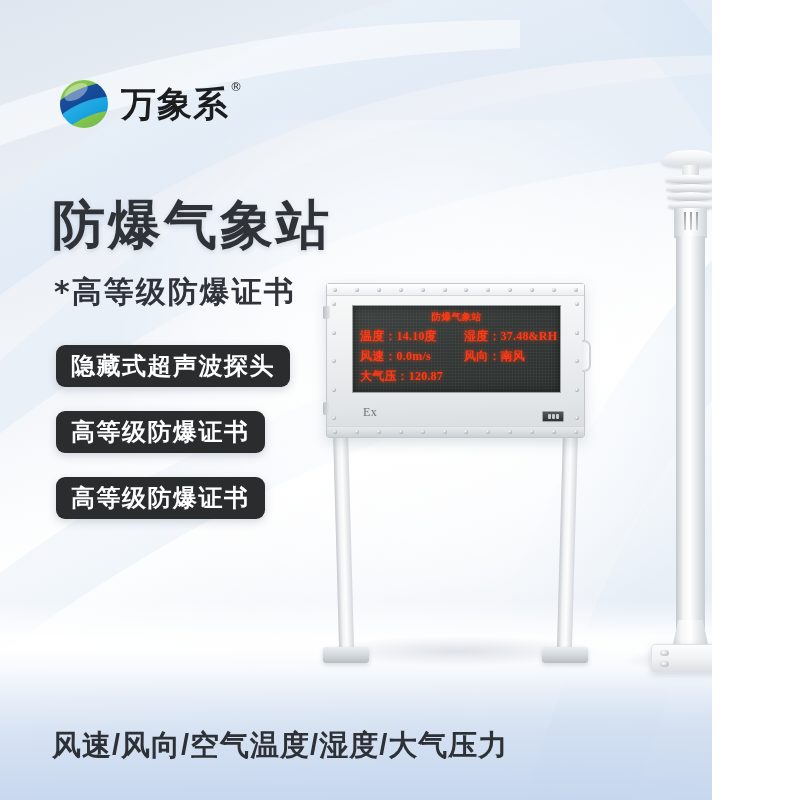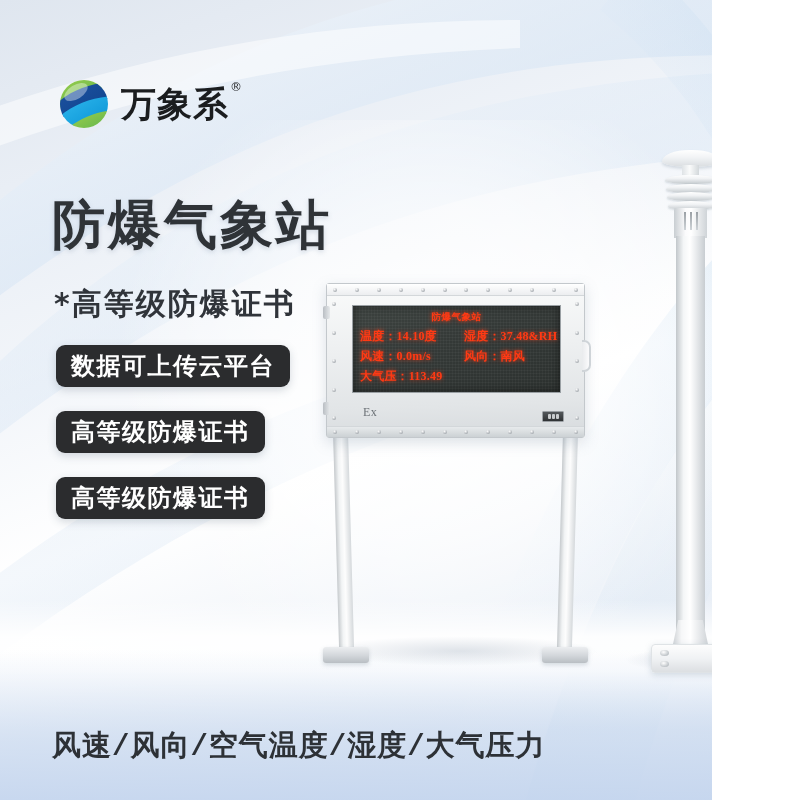--- a/index.html
+++ b/index.html
@@ -52,21 +52,21 @@
 
   
   .headline {
     position: absolute; left: 52px; top: 196px;
     font-size: 53px; font-weight: 700; color: #2f3337;
     letter-spacing: 3px; line-height: 1.1;
     font-family: "DejaVu Sans", "Liberation Sans", sans-serif;
     text-shadow: 0 2px 5px rgba(120,138,160,0.28);
   }
   .subline {
-    position: absolute; left: 54px; top: 287px;
+    position: absolute; left: 54px; top: 275px;
     font-size: 30px; font-weight: 700; color: #30343a;
     letter-spacing: 2px; line-height: 1.1;
     font-family: "DejaVu Sans", "Liberation Sans", sans-serif;
   }
 
   
   .pill-stack { position: absolute; left: 56px; top: 345px; display: flex; flex-direction: column; gap: 24px; }
   .pill {
     display: inline-flex; align-items: center; justify-content: center;
     align-self: flex-start;
@@ -76,21 +76,21 @@
     color: #ffffff; font-size: 24px; font-weight: 700; letter-spacing: 1.5px;
     font-family: "DejaVu Sans", "Liberation Sans", sans-serif;
     box-shadow: 0 3px 8px rgba(70,85,105,0.22);
   }
 
   
   .tagline {
     position: absolute; left: 52px; top: 726px;
     font-size: 29px; font-weight: 700; color: #2d3136;
     letter-spacing: 1px;
-    font-family: Liberation Mono, monospace;
+    font-family: Liberation Sans, sans-serif;
   }
 
   
   .cabinet-unit { position: absolute; left: 318px; top: 283px; width: 275px; height: 380px; }
 
   .leg {
     position: absolute; top: 140px; width: 15px; height: 232px;
     background: linear-gradient(90deg, #c6cacd 0%, #f2f4f5 30%, #fdfdfd 55%, #d5d9dc 100%);
     border-radius: 2px;
   }
@@ -338,21 +338,21 @@
     <span class="logo-word">
       <span>万象系</span>
       <span class="logo-reg">®</span>
     </span>
   </div>
 
   <div class="headline">防爆气象站</div>
   <div class="subline">*高等级防爆证书</div>
 
   <div class="pill-stack">
-    <div class="pill">数据可上传云平台</div>
+    <div class="pill">隐藏式超声波探头</div>
     <div class="pill">高等级防爆证书</div>
     <div class="pill">高等级防爆证书</div>
   </div>
 
   <div class="shadow-soft" style="left:320px; top:636px; width:280px; height:30px;"></div>
 
   <div class="cabinet-unit">
     <div class="leg left"></div>
     <div class="leg right"></div>
     <div class="foot left"></div>
@@ -409,21 +409,21 @@
       <div class="hinge h2"></div>
       <div class="handle"></div>
 
       <div class="led-screen">
         <div class="led-title">防爆气象站</div>
         <div class="led-grid">
           <div class="led-cell">温度：14.10度</div>
           <div class="led-cell">湿度：37.48&amp;RH</div>
           <div class="led-cell">风速：0.0m/s</div>
           <div class="led-cell">风向：南风</div>
-          <div class="led-cell">大气压：113.49</div>
+          <div class="led-cell">大气压：120.87</div>
         </div>
       </div>
 
       <div class="ex-mark">Ex</div>
       <div class="nameplate">
         <i class="np-dot"></i>
           <i class="np-dot"></i>
           <i class="np-dot"></i>
       </div>
     </div>

